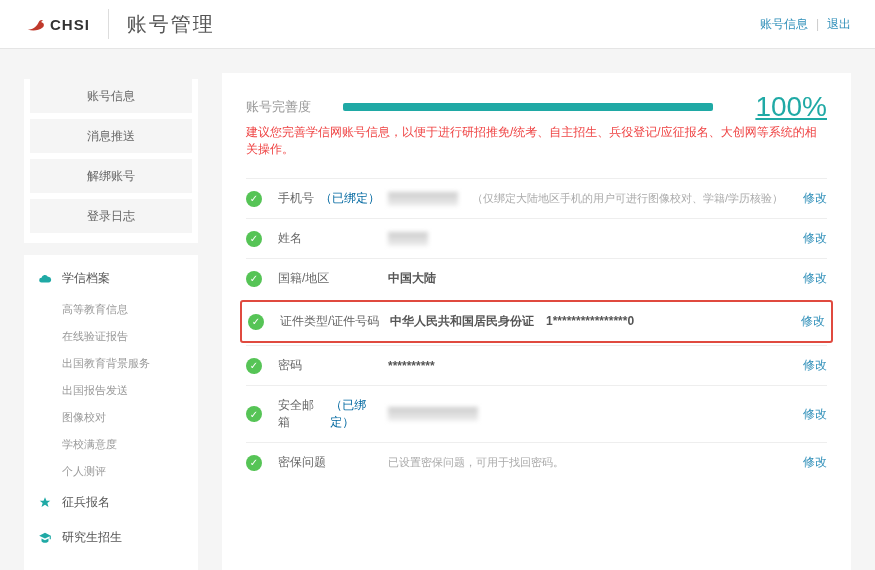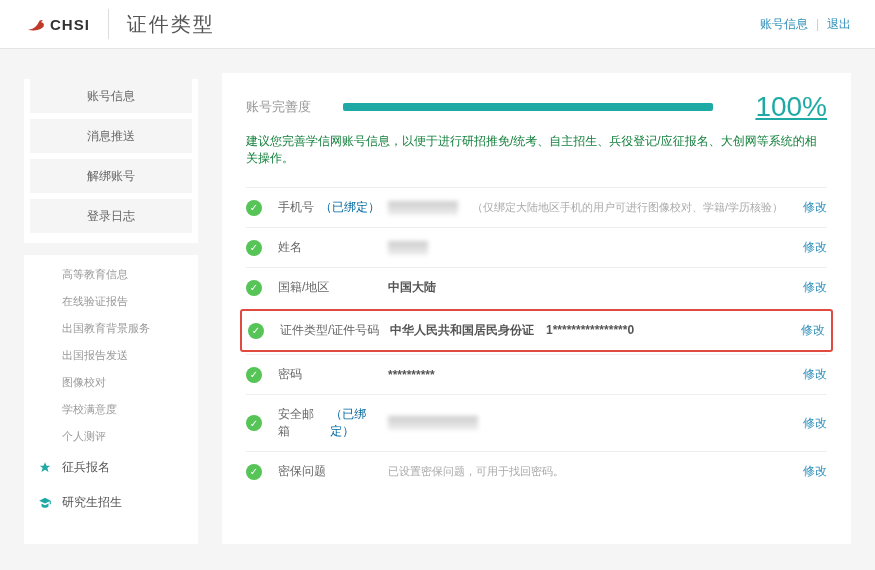--- a/index.html
+++ b/index.html
@@ -117,22 +117,22 @@
     border-radius: 2px;
   }
   .progress-pct {
     font-size: 28px;
     color: #1fa9a5;
     margin-left: 10px;
     text-decoration: underline;
   }
   .progress-hint {
     font-size: 12px;
-    color: #15803d;
-    margin: 10px 0 20px 0;
+    color: #ef4444;
+    margin: 1px 0 20px 0;
   }
   .field-row {
     display: flex;
     align-items: center;
     padding: 11px 0;
     border-top: 1px solid #eee;
     font-size: 12px;
   }
   .field-row:first-of-type { }
   .check-ic {
@@ -164,38 +164,46 @@
 <body>
 
 <div class="header">
   <div class="logo-block">
     <svg class="logo-bird" viewBox="0 0 24 24">
         <path fill="#c0392b" d="M4 18c5 0 9-2 12-8 1-2 3-3 5-2-1 0-2 1-2 2 4 1 3 5 1 6-4 3-10 4-16 2z"></path>
       </svg>
     <span class="logo-text">CHSI</span>
   </div>
   <div class="vr"></div>
-  <div class="page-title">证件类型</div>
+  <div class="page-title">账号管理</div>
   <div class="header-right">
     <a>账号信息</a>
     <span class="sep">|</span>
     <a>退出</a>
   </div>
 </div>
 
 <div class="page-wrap">
   <div class="sidebar">
     <div class="sidebar-top">
       <div class="sb-btn">账号信息</div>
       <div class="sb-btn">消息推送</div>
       <div class="sb-btn">解绑账号</div>
       <div class="sb-btn">登录日志</div>
     </div>
     <div class="sidebar-nav">
 
+      <div class="nav-section">
+        <span class="ic">
+            <svg viewBox="0 0 24 24">
+              <path fill="#1fa9a5" d="M6 18a4 4 0 010-8 6 6 0 0111-2 5 5 0 011 10H6z"></path>
+            </svg>
+          </span>
+        <span>学信档案</span>
+      </div>
       <div class="nav-sub">高等教育信息</div>
       <div class="nav-sub">在线验证报告</div>
       <div class="nav-sub">出国教育背景服务</div>
       <div class="nav-sub">出国报告发送</div>
       <div class="nav-sub">图像校对</div>
       <div class="nav-sub">学校满意度</div>
       <div class="nav-sub">个人测评</div>
 
       <div class="nav-section">
         <span class="ic">

